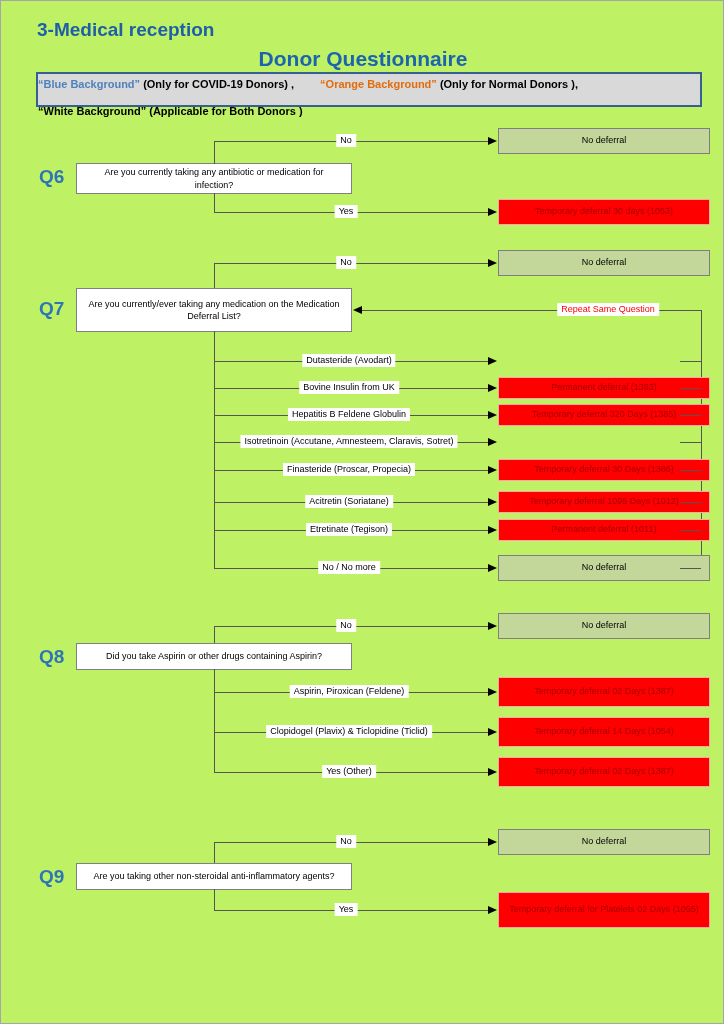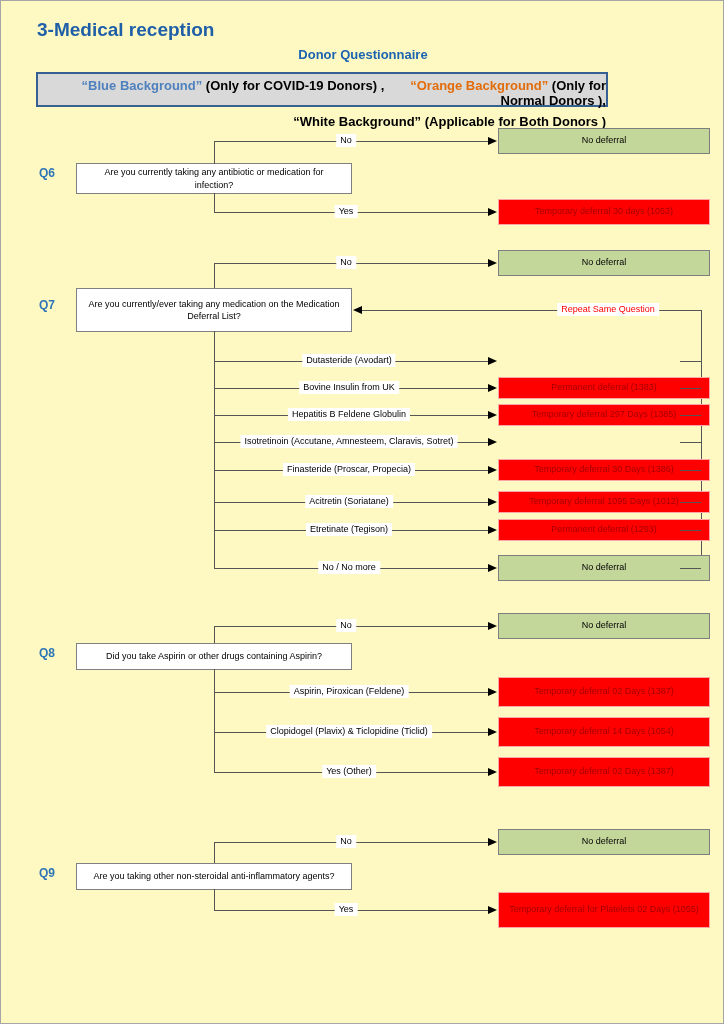--- a/index.html
+++ b/index.html
@@ -1,32 +1,32 @@
 <!DOCTYPE html>
 <html><head>
 <meta charset="utf-8">
 <style>
   html,body{margin:0;padding:0;background:#fff;}
   .page{
-    position:relative;width:724px;height:1024px;background:#fef9c3;
+    position:relative;width:724px;height:1024px;background:#bef264;
     border:1px solid #a6a6a6;box-sizing:border-box;overflow:hidden;
     font-family:"Liberation Sans", sans-serif;color:#000;
   }
   .title{position:absolute;left:36px;top:18px;font-size:19px;font-weight:bold;color:#1F5FA8;}
-  .subtitle{position:absolute;left:0;top:46px;width:724px;text-align:center;font-size:13px;font-weight:bold;color:#1C63B0;}
+  .subtitle{position:absolute;left:0;top:46px;width:724px;text-align:center;font-size:21px;font-weight:bold;color:#1C63B0;}
   .legend{
-    position:absolute;left:35px;top:71px;width:572px;height:35px;box-sizing:border-box;
-    background:#D9D9D9;border:2px solid #376092;text-align:right;font-size:13px;font-weight:bold;
+    position:absolute;left:35px;top:71px;width:666px;height:35px;box-sizing:border-box;
+    background:#D9D9D9;border:2px solid #376092;text-align:left;font-size:11px;font-weight:bold;
   }
   .legend .l1{margin-top:4px;}
-  .legend .l2{margin-top:6px;}
+  .legend .l2{margin-top:15px;}
   .c-blue{color:#4F81BD;}
   .c-orange{color:#E36C0A;}
   .gap{display:inline-block;width:26px;}
-  .qlab{position:absolute;left:38px;font-size:12px;font-weight:bold;color:#2E75B6;text-align:center;}
+  .qlab{position:absolute;left:38px;font-size:19px;font-weight:bold;color:#2E75B6;text-align:center;}
   .qbox{
     position:absolute;left:75px;width:276px;box-sizing:border-box;background:#fff;border:1px solid #808080;
     display:flex;align-items:center;justify-content:center;text-align:center;font-size:9px;line-height:1.35;padding:2px 10px;
   }
   .hl{position:absolute;height:1px;background:#555;}
   .vl{position:absolute;width:1px;background:#555;}
   .bl{
     position:absolute;transform:translateX(-50%);background:#fff;padding:0 4px;
     font-size:9px;white-space:nowrap;line-height:13px;
   }
@@ -94,21 +94,21 @@
 
   <div class="hl" style="left:213px;top:387px;width:274px;"></div>
   <span class="bl" style="left:348px;top:380px;">Bovine Insulin from UK</span>
   <div class="ar" style="left:487px;top:383px;"></div>
   <div class="res r" style="top:376px;height:22px;">Permanent deferral (1383)</div>
   <div class="hl" style="left:679px;top:387px;width:21px;"></div>
 
   <div class="hl" style="left:213px;top:414px;width:274px;"></div>
   <span class="bl" style="left:348px;top:407px;">Hepatitis B Feldene Globulin</span>
   <div class="ar" style="left:487px;top:410px;"></div>
-  <div class="res r" style="top:403px;height:22px;">Temporary deferral 297 Days (1385)</div>
+  <div class="res r" style="top:403px;height:22px;">Temporary deferral 320 Days (1385)</div>
   <div class="hl" style="left:679px;top:414px;width:21px;"></div>
 
   <div class="hl" style="left:213px;top:441px;width:274px;"></div>
   <span class="bl" style="left:348px;top:434px;">Isotretinoin (Accutane, Amnesteem, Claravis, Sotret)</span>
   <div class="ar" style="left:487px;top:437px;"></div>
   <div class="hl" style="left:679px;top:441px;width:21px;"></div>
 
   <div class="hl" style="left:213px;top:469px;width:274px;"></div>
   <span class="bl" style="left:348px;top:462px;">Finasteride (Proscar, Propecia)</span>
   <div class="ar" style="left:487px;top:465px;"></div>
@@ -117,21 +117,21 @@
 
   <div class="hl" style="left:213px;top:501px;width:274px;"></div>
   <span class="bl" style="left:348px;top:494px;">Acitretin (Soriatane)</span>
   <div class="ar" style="left:487px;top:497px;"></div>
   <div class="res r" style="top:490px;height:22px;">Temporary deferral 1095 Days (1012)</div>
   <div class="hl" style="left:679px;top:501px;width:21px;"></div>
 
   <div class="hl" style="left:213px;top:529px;width:274px;"></div>
   <span class="bl" style="left:348px;top:522px;">Etretinate (Tegison)</span>
   <div class="ar" style="left:487px;top:525px;"></div>
-  <div class="res r" style="top:518px;height:22px;">Permanent deferral (1293)</div>
+  <div class="res r" style="top:518px;height:22px;">Permanent deferral (1011)</div>
   <div class="hl" style="left:679px;top:529px;width:21px;"></div>
 
   <div class="hl" style="left:213px;top:567px;width:274px;"></div>
   <span class="bl" style="left:348px;top:560px;">No / No more</span>
   <div class="ar" style="left:487px;top:563px;"></div>
   <div class="res g" style="top:554px;height:26px;">No deferral</div>
   <div class="hl" style="left:679px;top:567px;width:21px;"></div>
 
   <span class="qlab" style="top:645px;">Q8</span>
   <div class="qbox" style="top:642px;height:27px;">Did you take Aspirin or other drugs containing Aspirin?</div>

